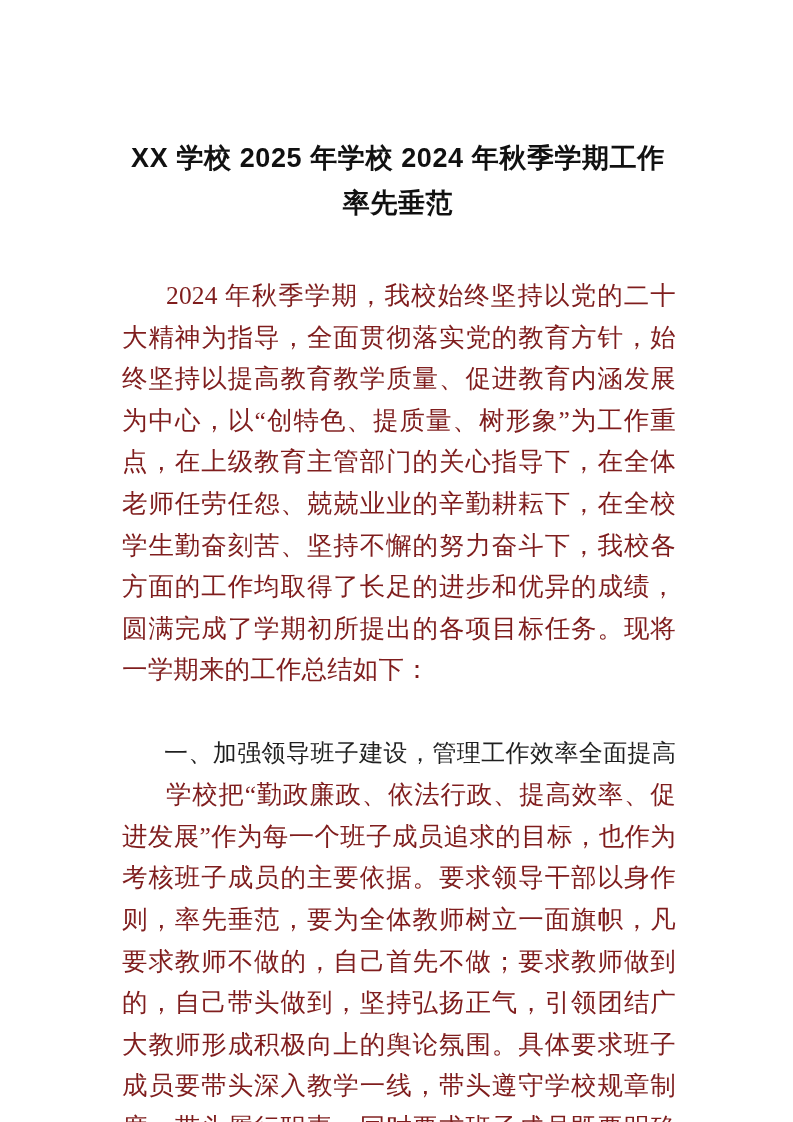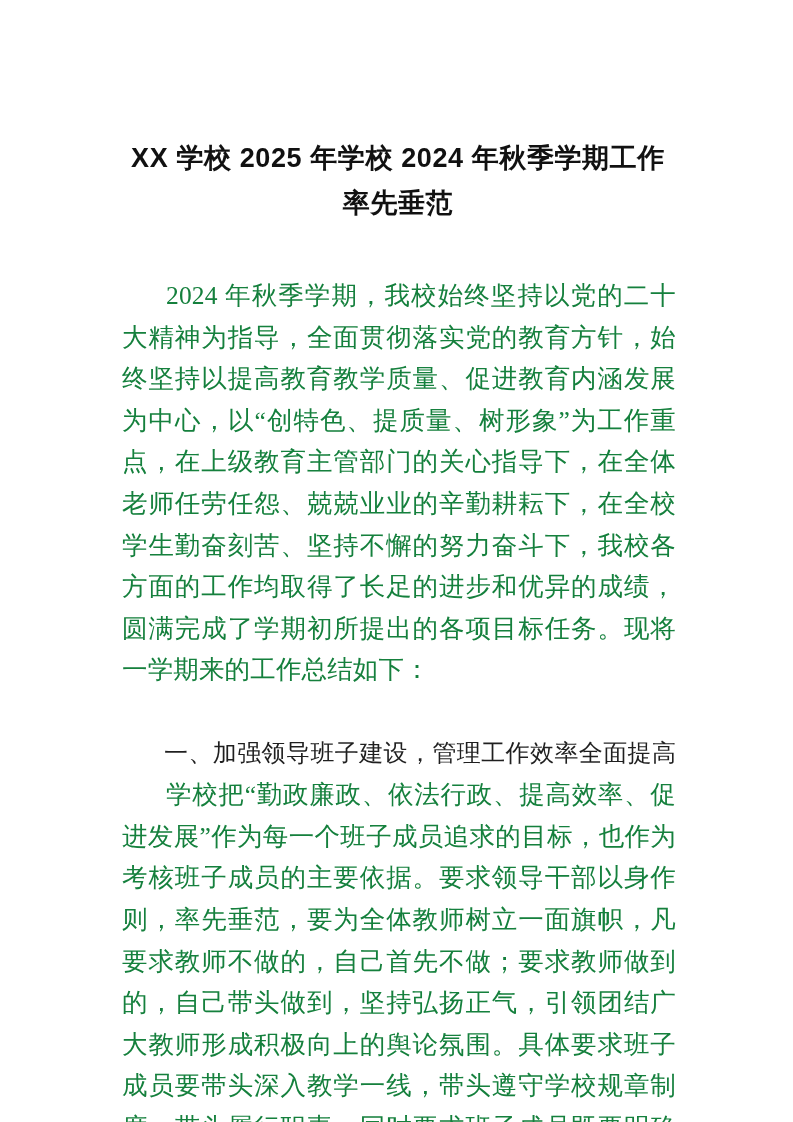--- a/index.html
+++ b/index.html
@@ -47,21 +47,21 @@
   }
 
   p.para {
     margin: 0;
     font-size: 25.5px;
     line-height: 41.6px;
     text-align: justify;
     text-align-last: left;
     text-justify: inter-character;
     letter-spacing: 0.15px;
-    color: #15803d;
+    color: #7f1d1d;
     font-family: "Liberation Serif", "DejaVu Serif", serif;
     word-break: break-all;
   }
 
   p.para.indent {
     text-indent: 44px;
   }
 
   
   p.section-heading {

